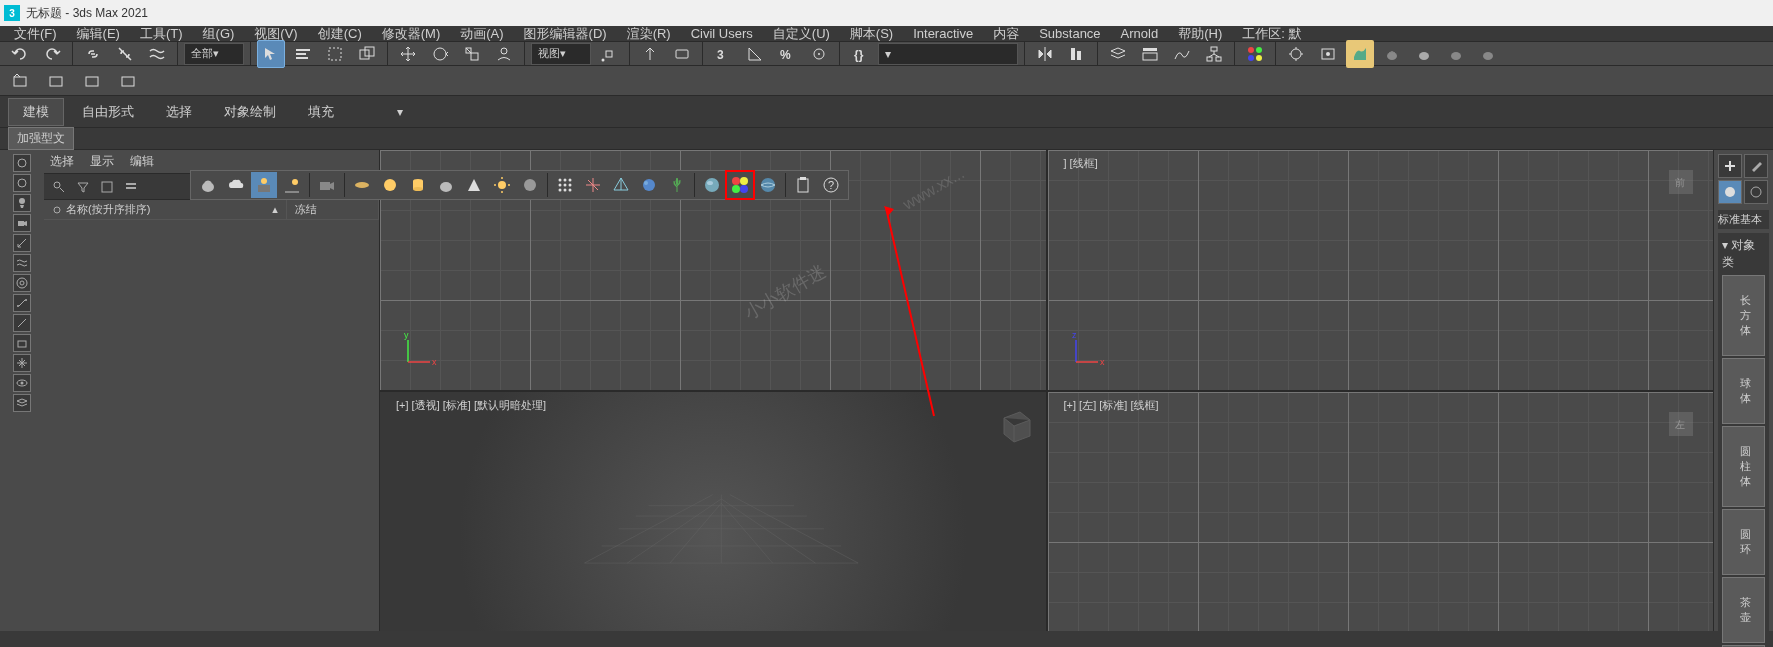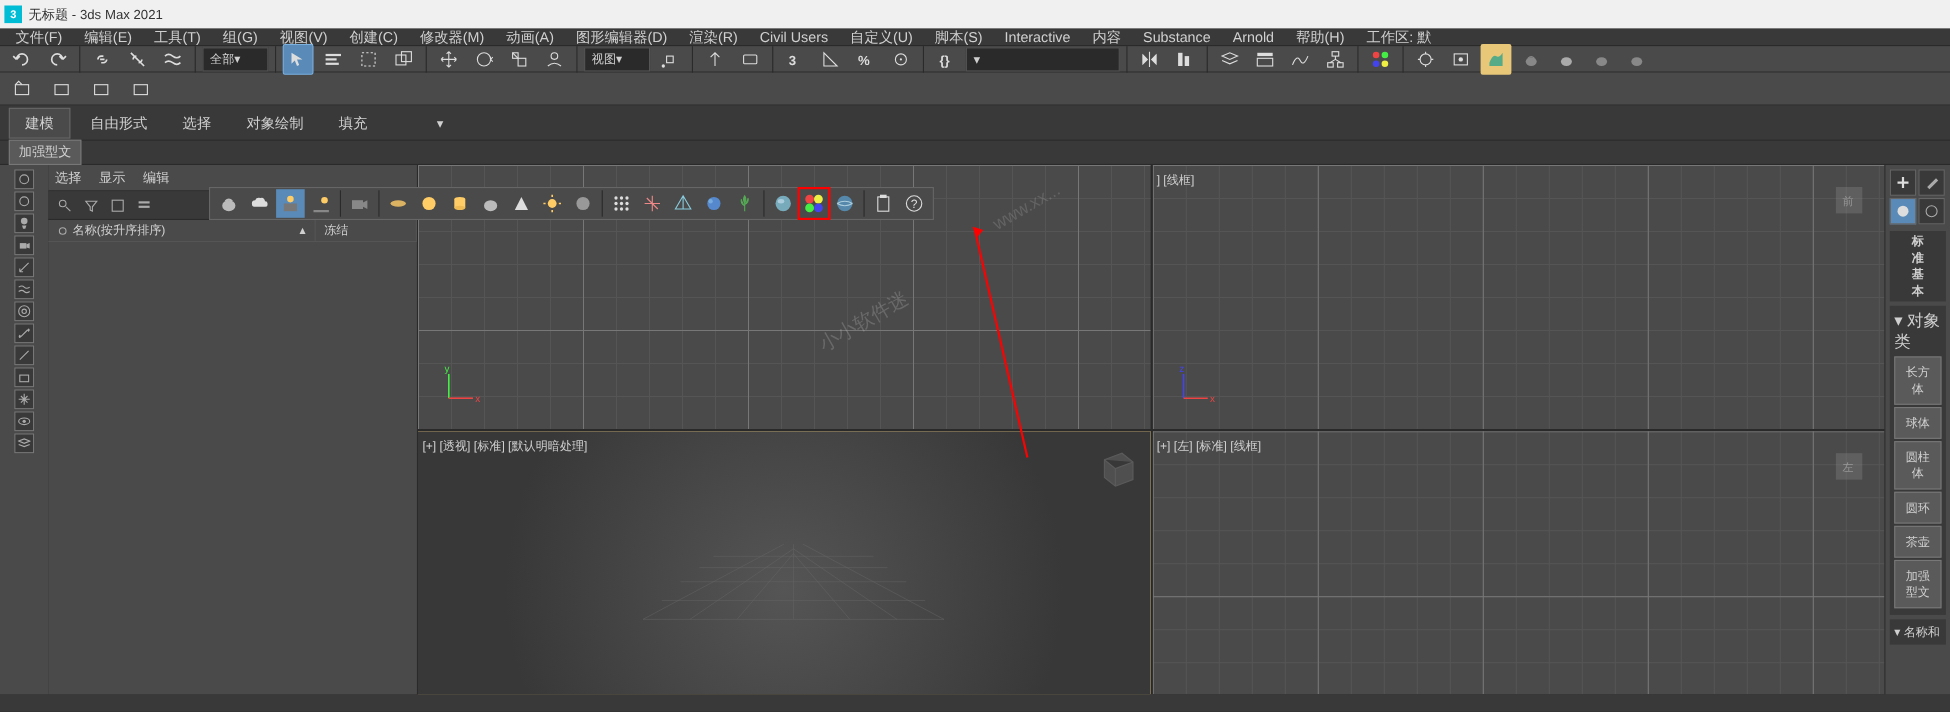--- a/index.html
+++ b/index.html
@@ -48,21 +48,21 @@
 .se-toolbar .se-tb-btn { width: 22px; height: 22px; display: flex; align-items: center; justify-content: center; cursor: pointer; }
 .se-cols { height: 20px; display: flex; border-bottom: 1px solid #555; background: #4a4a4a; }
 .se-cols .se-col { flex: 1; padding: 2px 8px; font-size: 11px; border-right: 1px solid #555; display: flex; align-items: center; }
 .se-cols .se-col:first-child { flex: 3; }
 .se-body { flex: 1; background: #4a4a4a; }
 
 
 .viewports { flex: 1; display: grid; grid-template-columns: 1fr 1fr; grid-template-rows: 1fr 1fr; gap: 2px; background: #2a2a2a; position: relative; }
 .viewport { background: #4a4a4a; position: relative; overflow: hidden; }
 .viewport.active { outline: 2px solid #e8c878; outline-offset: -2px; }
-.vp-label { position: absolute; top: 6px; left: 4px; font-size: 11px; color: #d0d0d0; z-index: 2; }
+.vp-label { position: absolute; top: 6px; left: 16px; font-size: 11px; color: #d0d0d0; z-index: 2; }
 .grid-bg { position: absolute; inset: 0; background-image:
   linear-gradient(#555 1px, transparent 1px),
   linear-gradient(90deg, #555 1px, transparent 1px);
   background-size: 30px 30px; }
 .grid-bg::after { content: ''; position: absolute; inset: 0; background-image:
   linear-gradient(#777 1px, transparent 1px),
   linear-gradient(90deg, #777 1px, transparent 1px);
   background-size: 150px 150px; }
 .axis-gizmo { position: absolute; bottom: 20px; left: 20px; width: 40px; height: 40px; }
 .viewcube { position: absolute; top: 8px; right: 8px; width: 48px; height: 48px; opacity: 0.5; }
@@ -70,23 +70,23 @@
 
 .floating-toolbar { position: absolute; top: 170px; left: 190px; height: 30px; background: #4a4a4a; border: 1px solid #666; display: flex; align-items: center; padding: 0 4px; gap: 2px; z-index: 10; }
 .ft-btn { width: 26px; height: 26px; display: flex; align-items: center; justify-content: center; cursor: pointer; }
 .ft-highlighted { outline: 2px solid #ff0000; }
 
 
 .right-panel { width: 60px; background: #4a4a4a; padding: 4px; display: flex; flex-direction: column; gap: 2px; border-left: 1px solid #2a2a2a; }
 .rp-icons { display: flex; gap: 2px; }
 .rp-icon { width: 24px; height: 24px; background: #393939; border: 1px solid #666; cursor: pointer; display: flex; align-items: center; justify-content: center; }
 .rp-icon.active { background: #5a8ab8; }
-.rp-label { background: #393939; padding: 2px 20px; font-size: 11px; margin-top: 4px; font-weight: bold; }
+.rp-label { background: #393939; padding: 2px 0; font-size: 11px; margin-top: 4px; }
 .rp-section { background: #393939; padding: 4px; margin-top: 2px; }
-.rp-btn { background: #5a5a5a; border: 1px solid #777; padding: 6px; margin-bottom: 2px; font-size: 11px; text-align: center; cursor: pointer; }
+.rp-btn { background: #5a5a5a; border: 1px solid #777; padding: 17px; margin-bottom: 2px; font-size: 11px; text-align: center; cursor: pointer; }
 
 
 .red-arrow { position: absolute; top: 206px; left: 884px; z-index: 20; pointer-events: none; }
 
 
 .watermark { position: absolute; top: 280px; left: 740px; transform: rotate(-30deg); color: rgba(200,200,200,0.25); font-size: 18px; z-index: 15; pointer-events: none; }
 .watermark2 { position: absolute; top: 180px; left: 900px; transform: rotate(-30deg); color: rgba(200,200,200,0.2); font-size: 16px; z-index: 15; pointer-events: none; }
 
 svg { display: block; }
 </style>
@@ -740,21 +740,21 @@
           </svg>
         </div>
       <div class="rp-icon">
           <svg width="14" height="14">
             <circle cx="7" cy="7" r="5" stroke="#aaa" fill="none"></circle>
           </svg>
         </div>
     </div>
     <div class="rp-label">标准基本</div>
     <div class="rp-section">
-      <div style="font-size:15px;margin-bottom:4px">▾ <span>对象类</span></div>
+      <div style="font-size:12px;margin-bottom:4px">▾ <span>对象类</span></div>
       <div class="rp-btn">长方体</div>
       <div class="rp-btn">球体</div>
       <div class="rp-btn">圆柱体</div>
       <div class="rp-btn">圆环</div>
       <div class="rp-btn">茶壶</div>
       <div class="rp-btn">加强型文</div>
     </div>
     <div class="rp-section">
       <div style="font-size:11px">▾ <span>名称和</span></div>
     </div>

